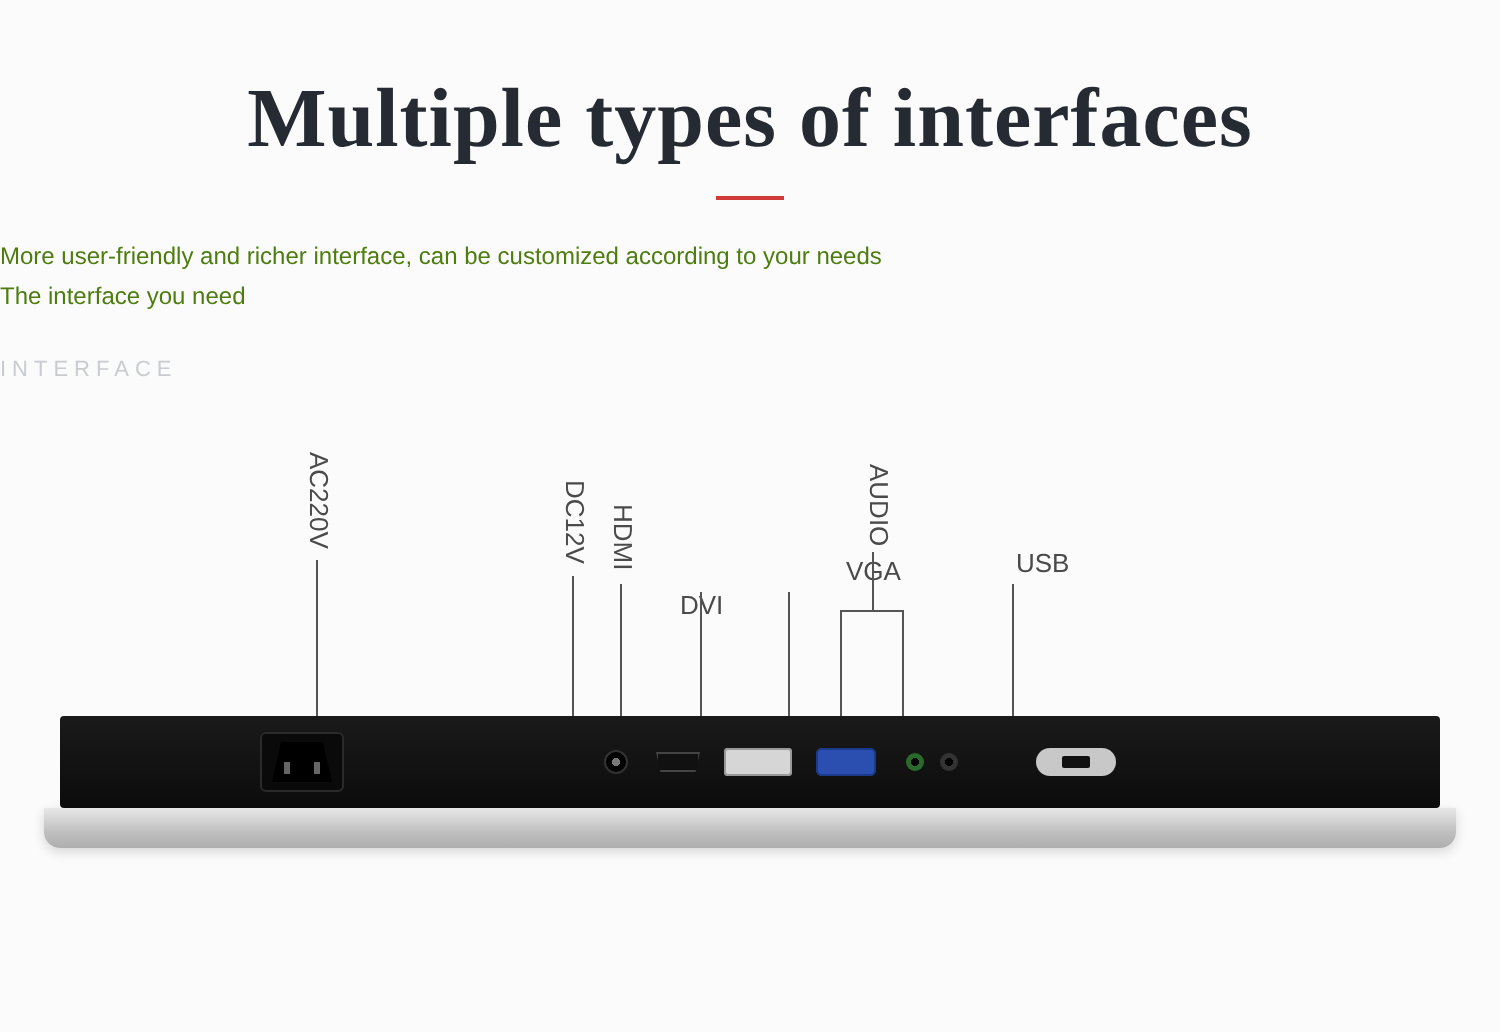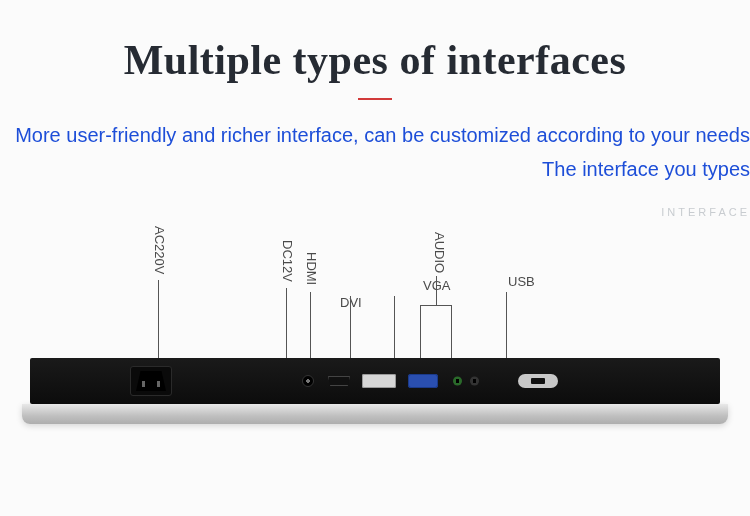--- a/index.html
+++ b/index.html
@@ -20,28 +20,28 @@
     letter-spacing: 0.5px;
     font-family: Liberation Serif, serif;
   }
   .underline {
     width: 34px;
     height: 2px;
     background: #d23a3a;
     margin: 14px auto 0;
   }
   .subtitle {
-    text-align: right;
-    color: #1d4ed8;
-    font-size: 20px;
+    text-align: left;
+    color: #4d7c0f;
+    font-size: 12px;
     margin-top: 18px;
     line-height: 1.7;
   }
   .interface-label {
-    text-align: right;
+    text-align: left;
     color: #c8ccd0;
     font-size: 11px;
     letter-spacing: 3px;
     margin-top: 20px;
     font-weight: 500;
   }
   .diagram {
     position: absolute;
     left: 0; right: 0;
     top: 210px;
@@ -165,21 +165,21 @@
     border-top:1px solid #555;
   }
 </style>
 </head>
 <body>
 
 <h1 class="title">Multiple types of interfaces</h1>
 <div class="underline"></div>
 <div class="subtitle">
   <div>More user-friendly and richer interface, can be customized according to your needs</div>
-  <div>The interface you types</div>
+  <div>The interface you need</div>
 </div>
 <div class="interface-label">INTERFACE</div>
 
 <div class="diagram">
 
   <div class="port-label vert" style="left:152px; top:16px;">AC220V</div>
   <div class="port-label vert" style="left:280px; top:30px;">DC12V</div>
   <div class="port-label vert" style="left:304px; top:42px;">HDMI</div>
   <div class="port-label" style="left:340px; top:85px;">DVI</div>
   <div class="port-label" style="left:382px; top:68px;margin-left:41px;">VGA</div>

